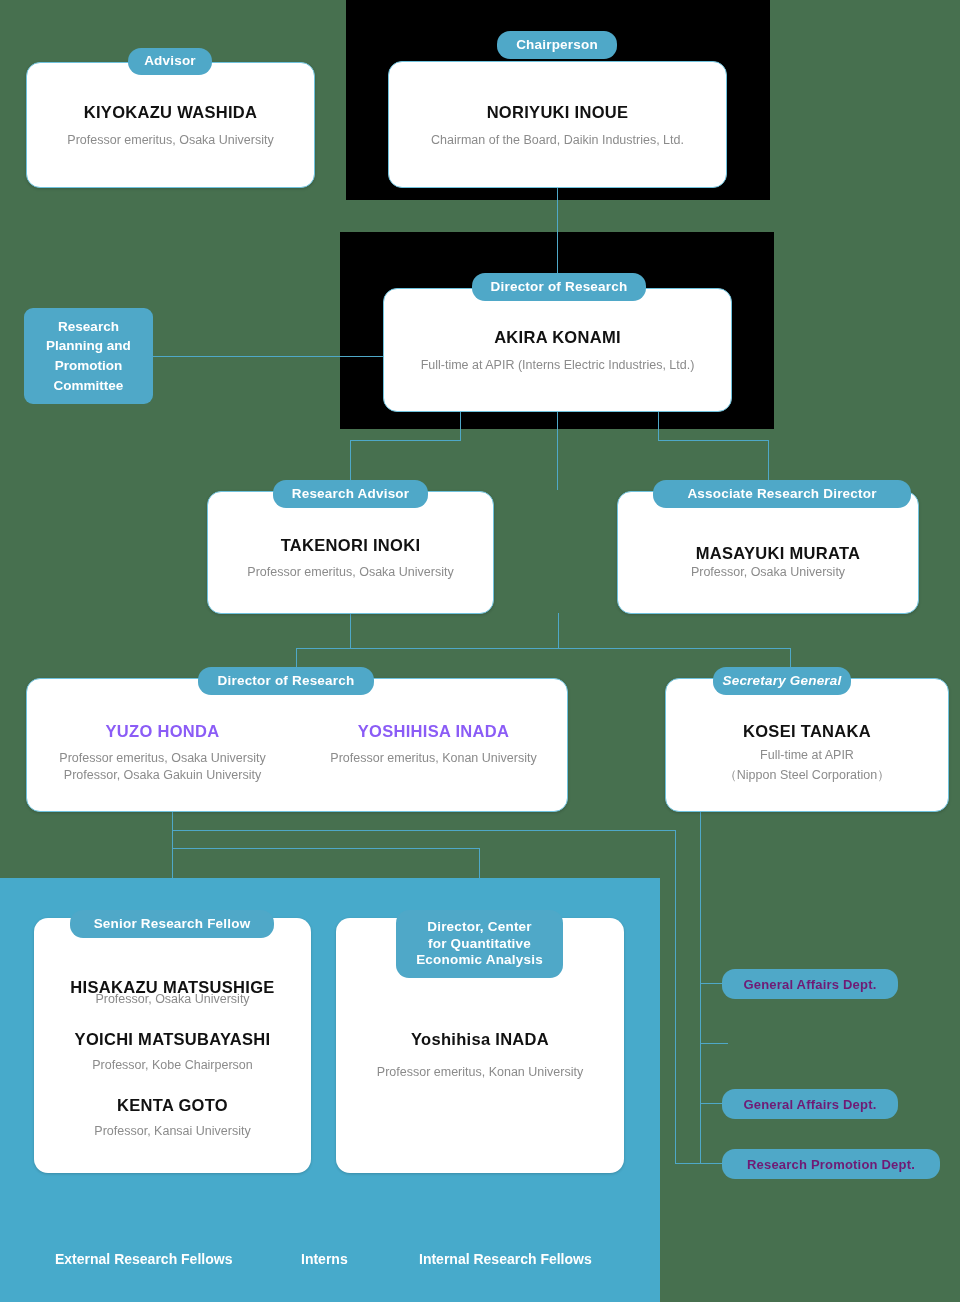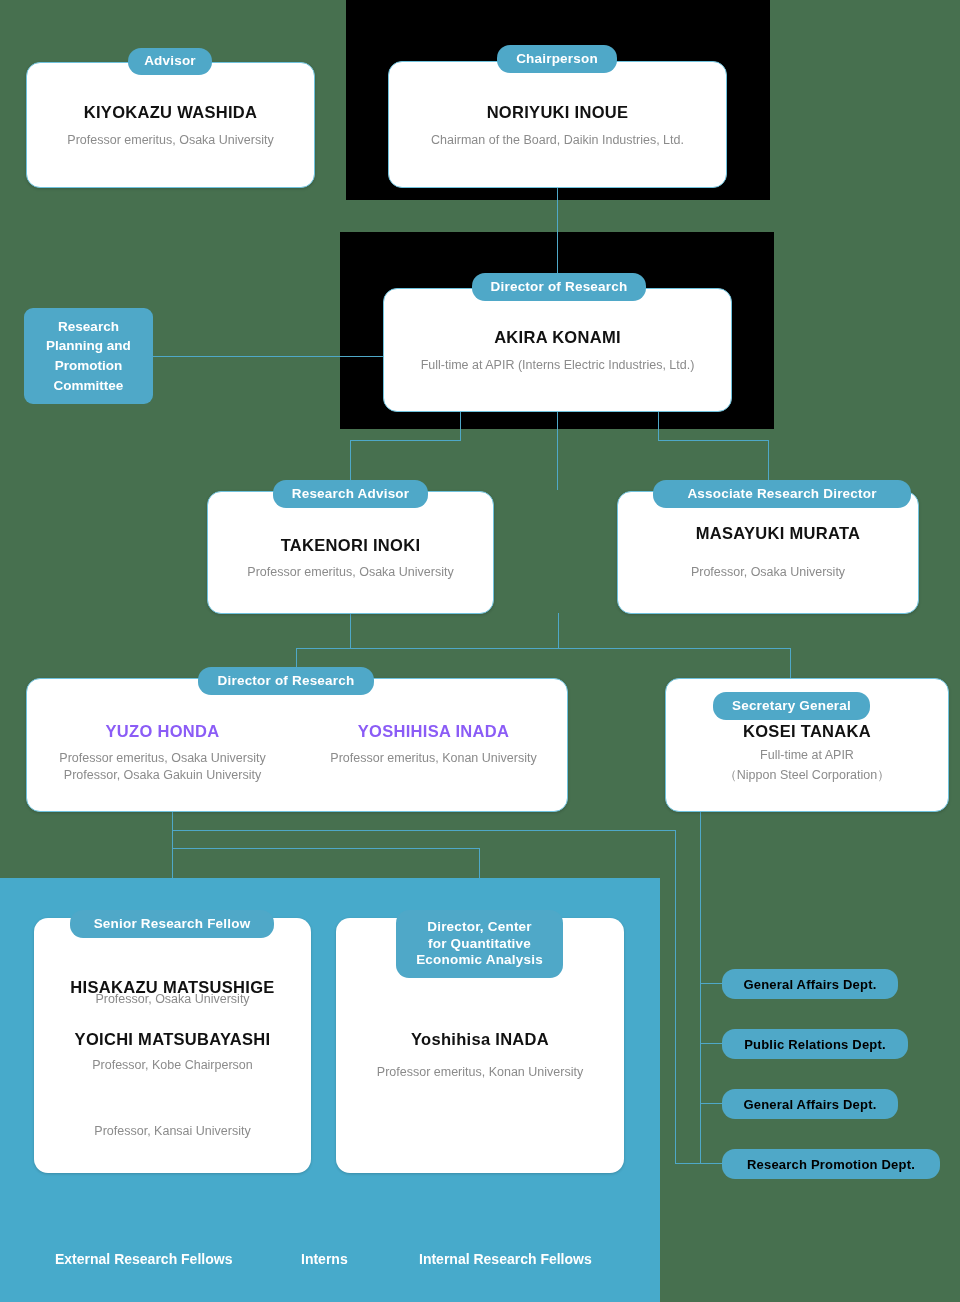--- a/index.html
+++ b/index.html
@@ -52,21 +52,21 @@
     align-items: center;
     justify-content: center;
     line-height: 1.25;
     letter-spacing: .2px;
     z-index: 5;
   }
 
   .deptchip {
     position: absolute;
     background: #4fa8c8;
-    color: #000000;
+    color: #701a75;
     font-weight: bold;
     font-size: 13px;
     border-radius: 13px;
     display: flex;
     align-items: center;
     justify-content: center;
     letter-spacing: .2px;
     z-index: 6;
   }
 
@@ -161,86 +161,86 @@
   <div class="card" style="left:26px; top:62px; width:289px; height:126px;">
     <div class="pname" style="top:40px;">KIYOKAZU WASHIDA</div>
     <div class="prole" style="top:69px;">Professor emeritus, Osaka University</div>
   </div>
   <div class="badge" style="left:128px; top:48px; width:84px; height:27px; font-size:13.5px;">Advisor</div>
 
   <div class="card" style="left:388px; top:61px; width:339px; height:127px;">
     <div class="pname" style="top:41px;">NORIYUKI INOUE</div>
     <div class="prole" style="top:70px;">Chairman of the Board, Daikin Industries, Ltd.</div>
   </div>
-  <div class="badge" style="left:497px; top:45px; width:120px; height:28px; font-size:13.5px;">Chairperson</div>
+  <div class="badge" style="left:497px; top:31px; width:120px; height:28px; font-size:13.5px;">Chairperson</div>
 
   <div class="committee" style="left:24px; top:308px; width:129px; height:96px;">
     <span><span>Research</span><br><span>Planning and</span><br><span>Promotion</span><br><span>Committee</span></span>
   </div>
 
   <div class="card" style="left:383px; top:288px; width:349px; height:124px;">
     <div class="pname" style="top:39px;">AKIRA KONAMI</div>
     <div class="prole" style="top:68px;">Full-time at APIR (Interns Electric Industries, Ltd.)</div>
   </div>
   <div class="badge" style="left:472px; top:273px; width:174px; height:28px; font-size:13.5px;">Director of Research</div>
 
   <div class="card" style="left:207px; top:491px; width:287px; height:123px;">
     <div class="pname" style="top:44px;">TAKENORI INOKI</div>
     <div class="prole" style="top:72px;">Professor emeritus, Osaka University</div>
   </div>
   <div class="badge" style="left:273px; top:480px; width:155px; height:28px; font-size:13.5px;">Research Advisor</div>
 
   <div class="card" style="left:617px; top:491px; width:302px; height:123px;">
-    <div class="pname" style="top:32px;padding-left:20px;">MASAYUKI MURATA</div>
+    <div class="pname" style="top:52px;padding-left:20px;">MASAYUKI MURATA</div>
     <div class="prole" style="top:72px;">Professor, Osaka University</div>
   </div>
   <div class="badge" style="left:653px; top:480px; width:258px; height:28px; font-size:13.5px;">Associate Research Director</div>
 
   <div class="card" style="left:26px; top:678px; width:542px; height:134px;">
     <div class="halfname" style="left:0px; top:43px; width:271px;">YUZO HONDA</div>
     <div class="halfrole" style="left:0px; top:71px; width:271px;">Professor emeritus, Osaka University</div>
     <div class="halfrole" style="left:0px; top:88px; width:271px;">Professor, Osaka Gakuin University</div>
 
     <div class="halfname" style="left:271px; top:43px; width:271px;">YOSHIHISA INADA</div>
     <div class="halfrole" style="left:271px; top:71px; width:271px;">Professor emeritus, Konan University</div>
   </div>
   <div class="badge" style="left:198px; top:667px; width:176px; height:28px; font-size:13.5px;">Director of Research</div>
 
   <div class="card" style="left:665px; top:678px; width:284px; height:134px;">
     <div class="pname" style="top:43px;">KOSEI TANAKA</div>
     <div class="prole" style="top:68px;">Full-time at APIR</div>
     <div class="prole" style="top:88px;">（Nippon Steel Corporation）</div>
   </div>
-  <div class="badge" style="left:713px; top:692px; width:157px; height:28px; font-size:13.5px;">Secretary General</div>
+  <div class="badge" style="left:713px; top:667px; width:138px; height:28px; font-size:13.5px;font-style:italic;">Secretary General</div>
 
   <div class="card plain" style="left:34px; top:918px; width:277px; height:255px;">
     <div class="pname" style="top:60px;">HISAKAZU MATSUSHIGE</div>
     <div class="prole" style="top:73px;">Professor, Osaka University</div>
 
     <div class="pname" style="top:112px;">YOICHI MATSUBAYASHI</div>
     <div class="prole" style="top:139px;">Professor, Kobe Chairperson</div>
 
+    <div class="pname" style="top:178px;">KENTA GOTO</div>
     <div class="prole" style="top:205px;">Professor, Kansai University</div>
   </div>
   <div class="badge" style="left:70px; top:910px; width:204px; height:28px; font-size:13.5px;
               border-radius:13px 13px 13px 13px;">Senior Research Fellow</div>
 
   <div class="card plain" style="left:336px; top:918px; width:288px; height:255px;">
     <div class="pname" style="top:112px;">Yoshihisa INADA</div>
     <div class="prole" style="top:146px;">Professor emeritus, Konan University</div>
   </div>
   <div class="badge" style="left:396px; top:910px; width:167px; height:68px; font-size:13.5px;
               flex-direction:column; border-radius:13px;">
     <span>Director, Center</span>
     <span>for Quantitative</span>
     <span>Economic Analysis</span>
   </div>
 
   <div class="deptchip" style="left:722px; top:969px; width:176px; height:30px;">General Affairs Dept.</div>
-  <div class="deptchip" style="left:722px; top:1029px; width:186px; height:30px;">Public Relations Dept.</div>
   <div class="deptchip" style="left:722px; top:1089px; width:176px; height:30px;">General Affairs Dept.</div>
   <div class="deptchip" style="left:722px; top:1149px; width:218px; height:30px;">Research Promotion Dept.</div>
 
   <div class="footlabel" style="left:55px; top:1251px;">External Research Fellows</div>
   <div class="footlabel" style="left:301px; top:1251px;">Interns</div>
   <div class="footlabel" style="left:419px; top:1251px;">Internal Research Fellows</div>
 
 </div>
 
 </body></html>

